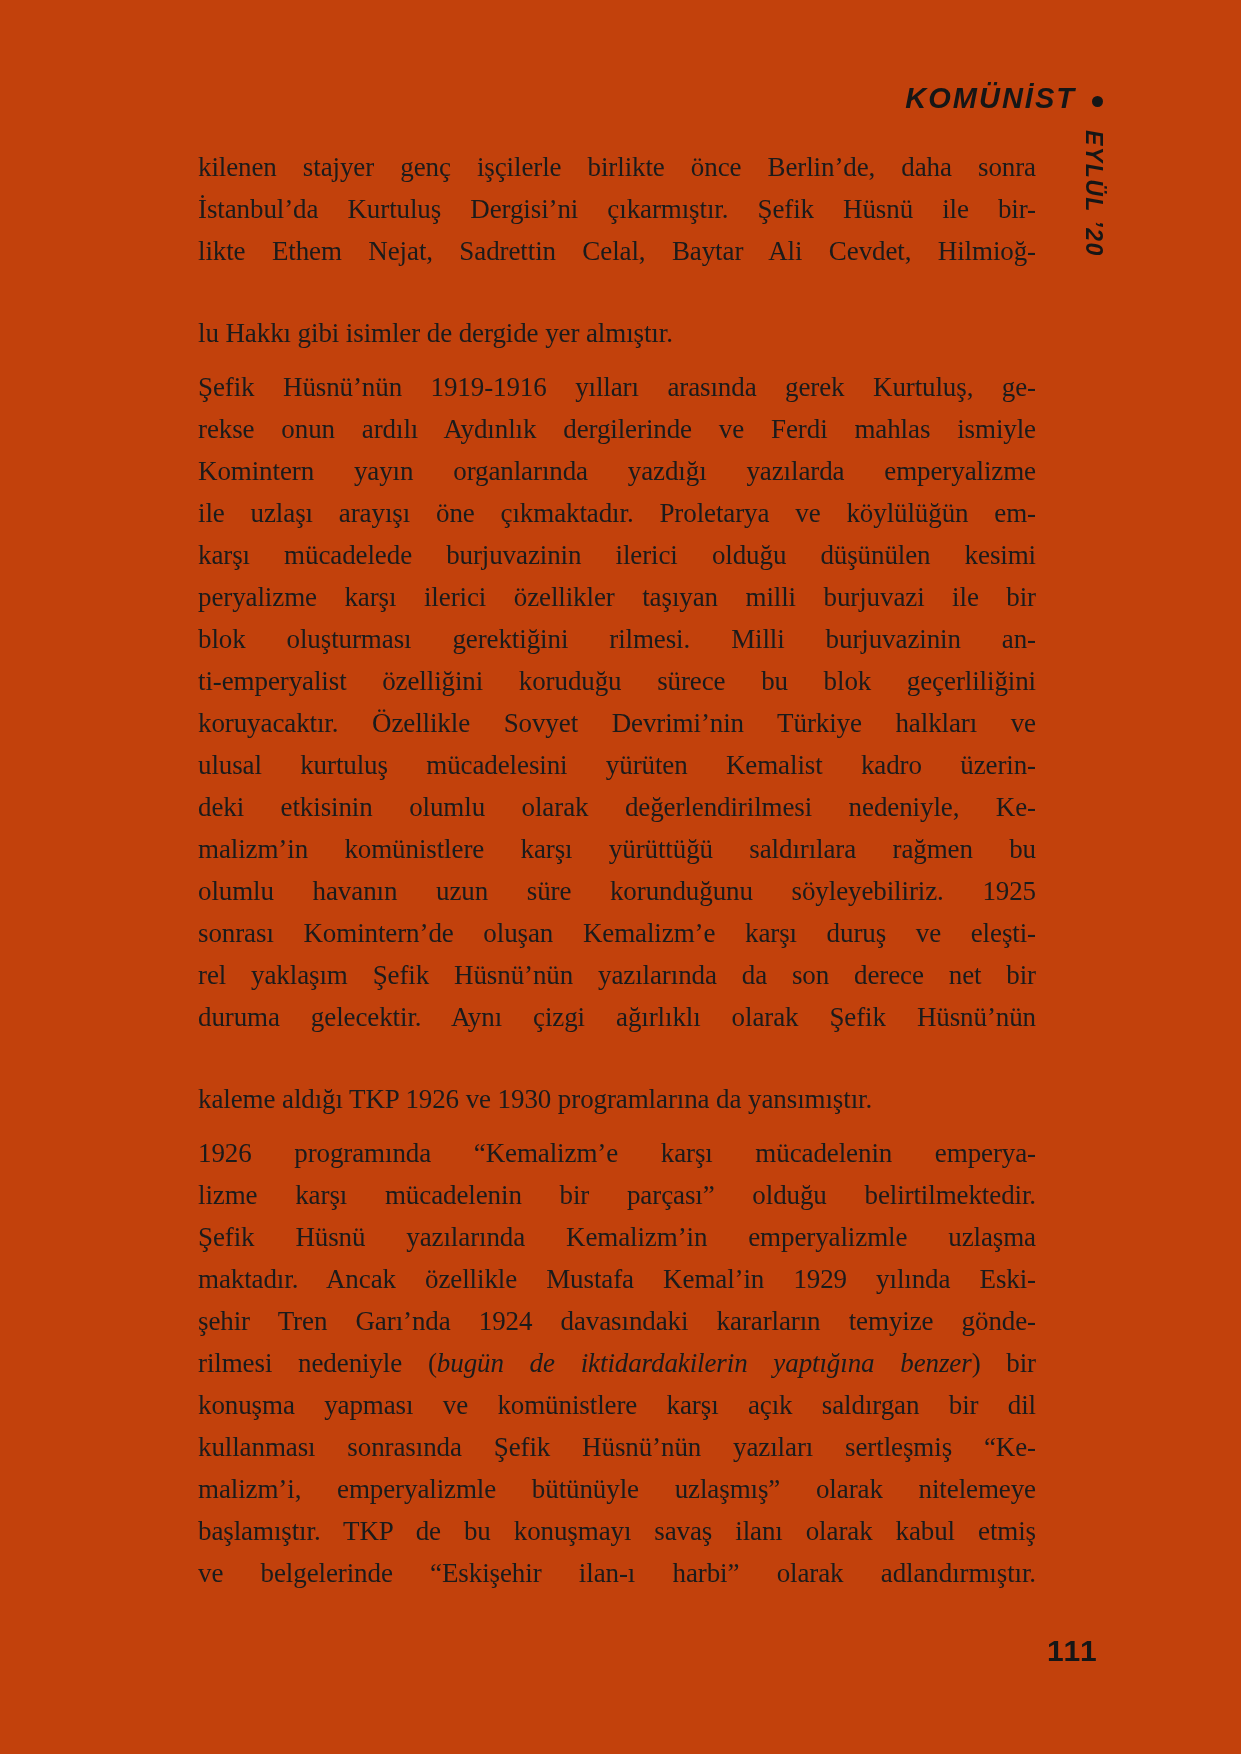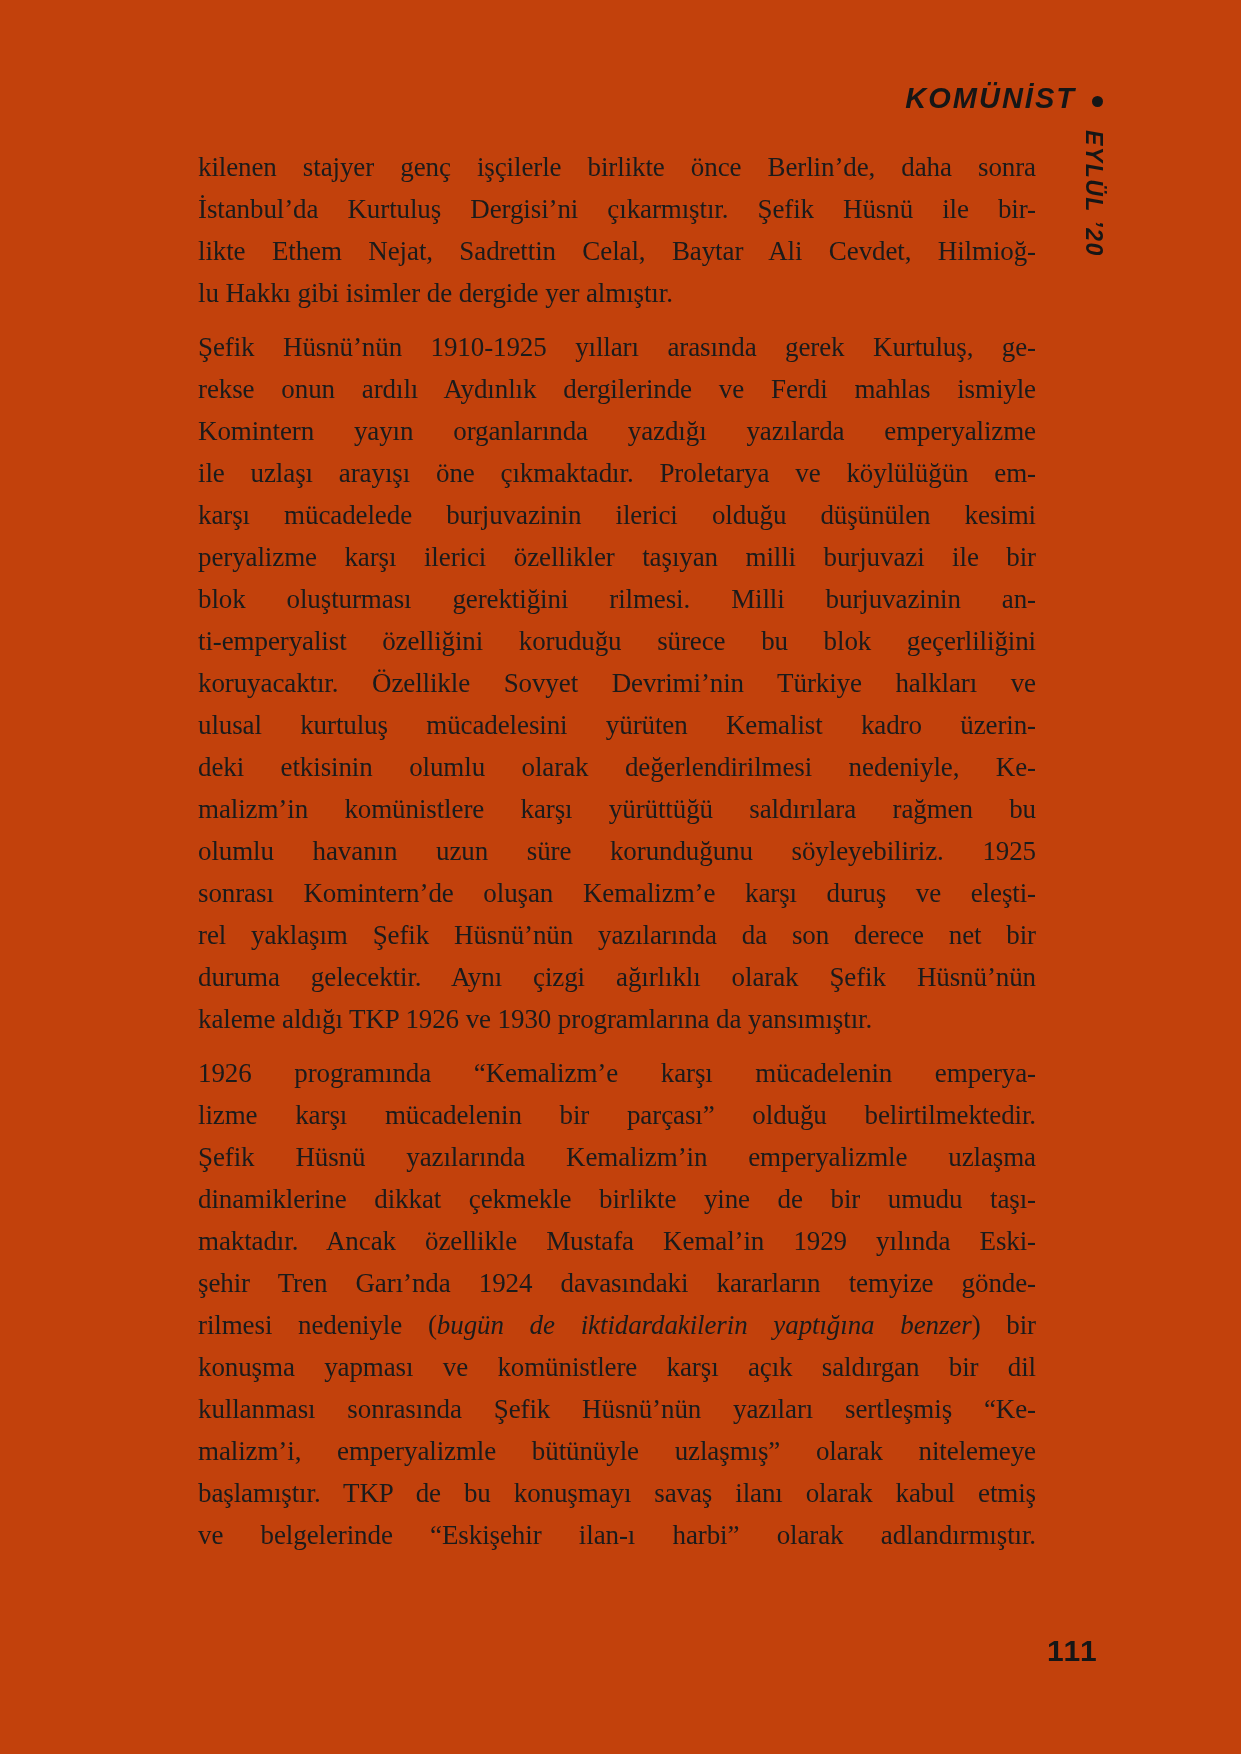--- a/index.html
+++ b/index.html
@@ -73,20 +73,21 @@
   }
   .line {
     text-align: justify;
     text-align-last: justify;
     text-justify: inter-word;
     height: 42px;
     overflow: visible;
   }
   .line.last {
     text-align-last: left;
+    margin-top: 40px;
   }
   .em {
     font-style: italic;
   }
   
   .page-number {
     position: absolute;
     left: 1047px;
     top: 1636px;
     font-family: "Liberation Sans", sans-serif;
@@ -110,21 +111,21 @@
   <div class="issue-vertical">EYLÜL ’20</div>
 
   <div class="body-col">
       <div class="paragraph">
         <div class="line"><span>kilenen stajyer genç işçilerle birlikte önce Berlin’de, daha sonra</span></div>
         <div class="line"><span>İstanbul’da Kurtuluş Dergisi’ni çıkarmıştır. Şefik Hüsnü ile bir-</span></div>
         <div class="line"><span>likte Ethem Nejat, Sadrettin Celal, Baytar Ali Cevdet, Hilmioğ-</span></div>
         <div class="line last"><span>lu Hakkı gibi isimler de dergide yer almıştır.</span></div>
       </div>
       <div class="paragraph">
-        <div class="line"><span>Şefik Hüsnü’nün 1910-1925 yılları arasında gerek Kurtuluş, ge-</span></div>
+        <div class="line"><span>Şefik Hüsnü’nün 1919-1916 yılları arasında gerek Kurtuluş, ge-</span></div>
         <div class="line"><span>rekse onun ardılı Aydınlık dergilerinde ve Ferdi mahlas ismiyle</span></div>
         <div class="line"><span>Komintern yayın organlarında yazdığı yazılarda emperyalizme</span></div>
         <div class="line"><span>ile uzlaşı arayışı öne çıkmaktadır. Proletarya ve köylülüğün em-</span></div>
         <div class="line"><span>karşı mücadelede burjuvazinin ilerici olduğu düşünülen kesimi</span></div>
         <div class="line"><span>peryalizme karşı ilerici özellikler taşıyan milli burjuvazi ile bir</span></div>
         <div class="line"><span>blok oluşturması gerektiğini rilmesi. Milli burjuvazinin an-</span></div>
         <div class="line"><span>ti-emperyalist özelliğini koruduğu sürece bu blok geçerliliğini</span></div>
         <div class="line"><span>koruyacaktır. Özellikle Sovyet Devrimi’nin Türkiye halkları ve</span></div>
         <div class="line"><span>ulusal kurtuluş mücadelesini yürüten Kemalist kadro üzerin-</span></div>
         <div class="line"><span>deki etkisinin olumlu olarak değerlendirilmesi nedeniyle, Ke-</span></div>
@@ -132,21 +133,20 @@
         <div class="line"><span>olumlu havanın uzun süre korunduğunu söyleyebiliriz. 1925</span></div>
         <div class="line"><span>sonrası Komintern’de oluşan Kemalizm’e karşı duruş ve eleşti-</span></div>
         <div class="line"><span>rel yaklaşım Şefik Hüsnü’nün yazılarında da son derece net bir</span></div>
         <div class="line"><span>duruma gelecektir. Aynı çizgi ağırlıklı olarak Şefik Hüsnü’nün</span></div>
         <div class="line last"><span>kaleme aldığı TKP 1926 ve 1930 programlarına da yansımıştır.</span></div>
       </div>
       <div class="paragraph">
         <div class="line"><span>1926 programında “Kemalizm’e karşı mücadelenin emperya-</span></div>
         <div class="line"><span>lizme karşı mücadelenin bir parçası” olduğu belirtilmektedir.</span></div>
         <div class="line"><span>Şefik Hüsnü yazılarında Kemalizm’in emperyalizmle uzlaşma</span></div>
-        <div class="line"><span>dinamiklerine dikkat çekmekle birlikte yine de bir umudu taşı-</span></div>
         <div class="line"><span>maktadır. Ancak özellikle Mustafa Kemal’in 1929 yılında Eski-</span></div>
         <div class="line"><span>şehir Tren Garı’nda 1924 davasındaki kararların temyize gönde-</span></div>
         <div class="line"><span>rilmesi nedeniyle (</span><span class="em">bugün de iktidardakilerin yaptığına benzer</span><span>) bir</span></div>
         <div class="line"><span>konuşma yapması ve komünistlere karşı açık saldırgan bir dil</span></div>
         <div class="line"><span>kullanması sonrasında Şefik Hüsnü’nün yazıları sertleşmiş “Ke-</span></div>
         <div class="line"><span>malizm’i, emperyalizmle bütünüyle uzlaşmış” olarak nitelemeye</span></div>
         <div class="line"><span>başlamıştır. TKP de bu konuşmayı savaş ilanı olarak kabul etmiş</span></div>
         <div class="line"><span>ve belgelerinde “Eskişehir ilan-ı harbi” olarak adlandırmıştır.</span></div>
       </div>
     </div>

